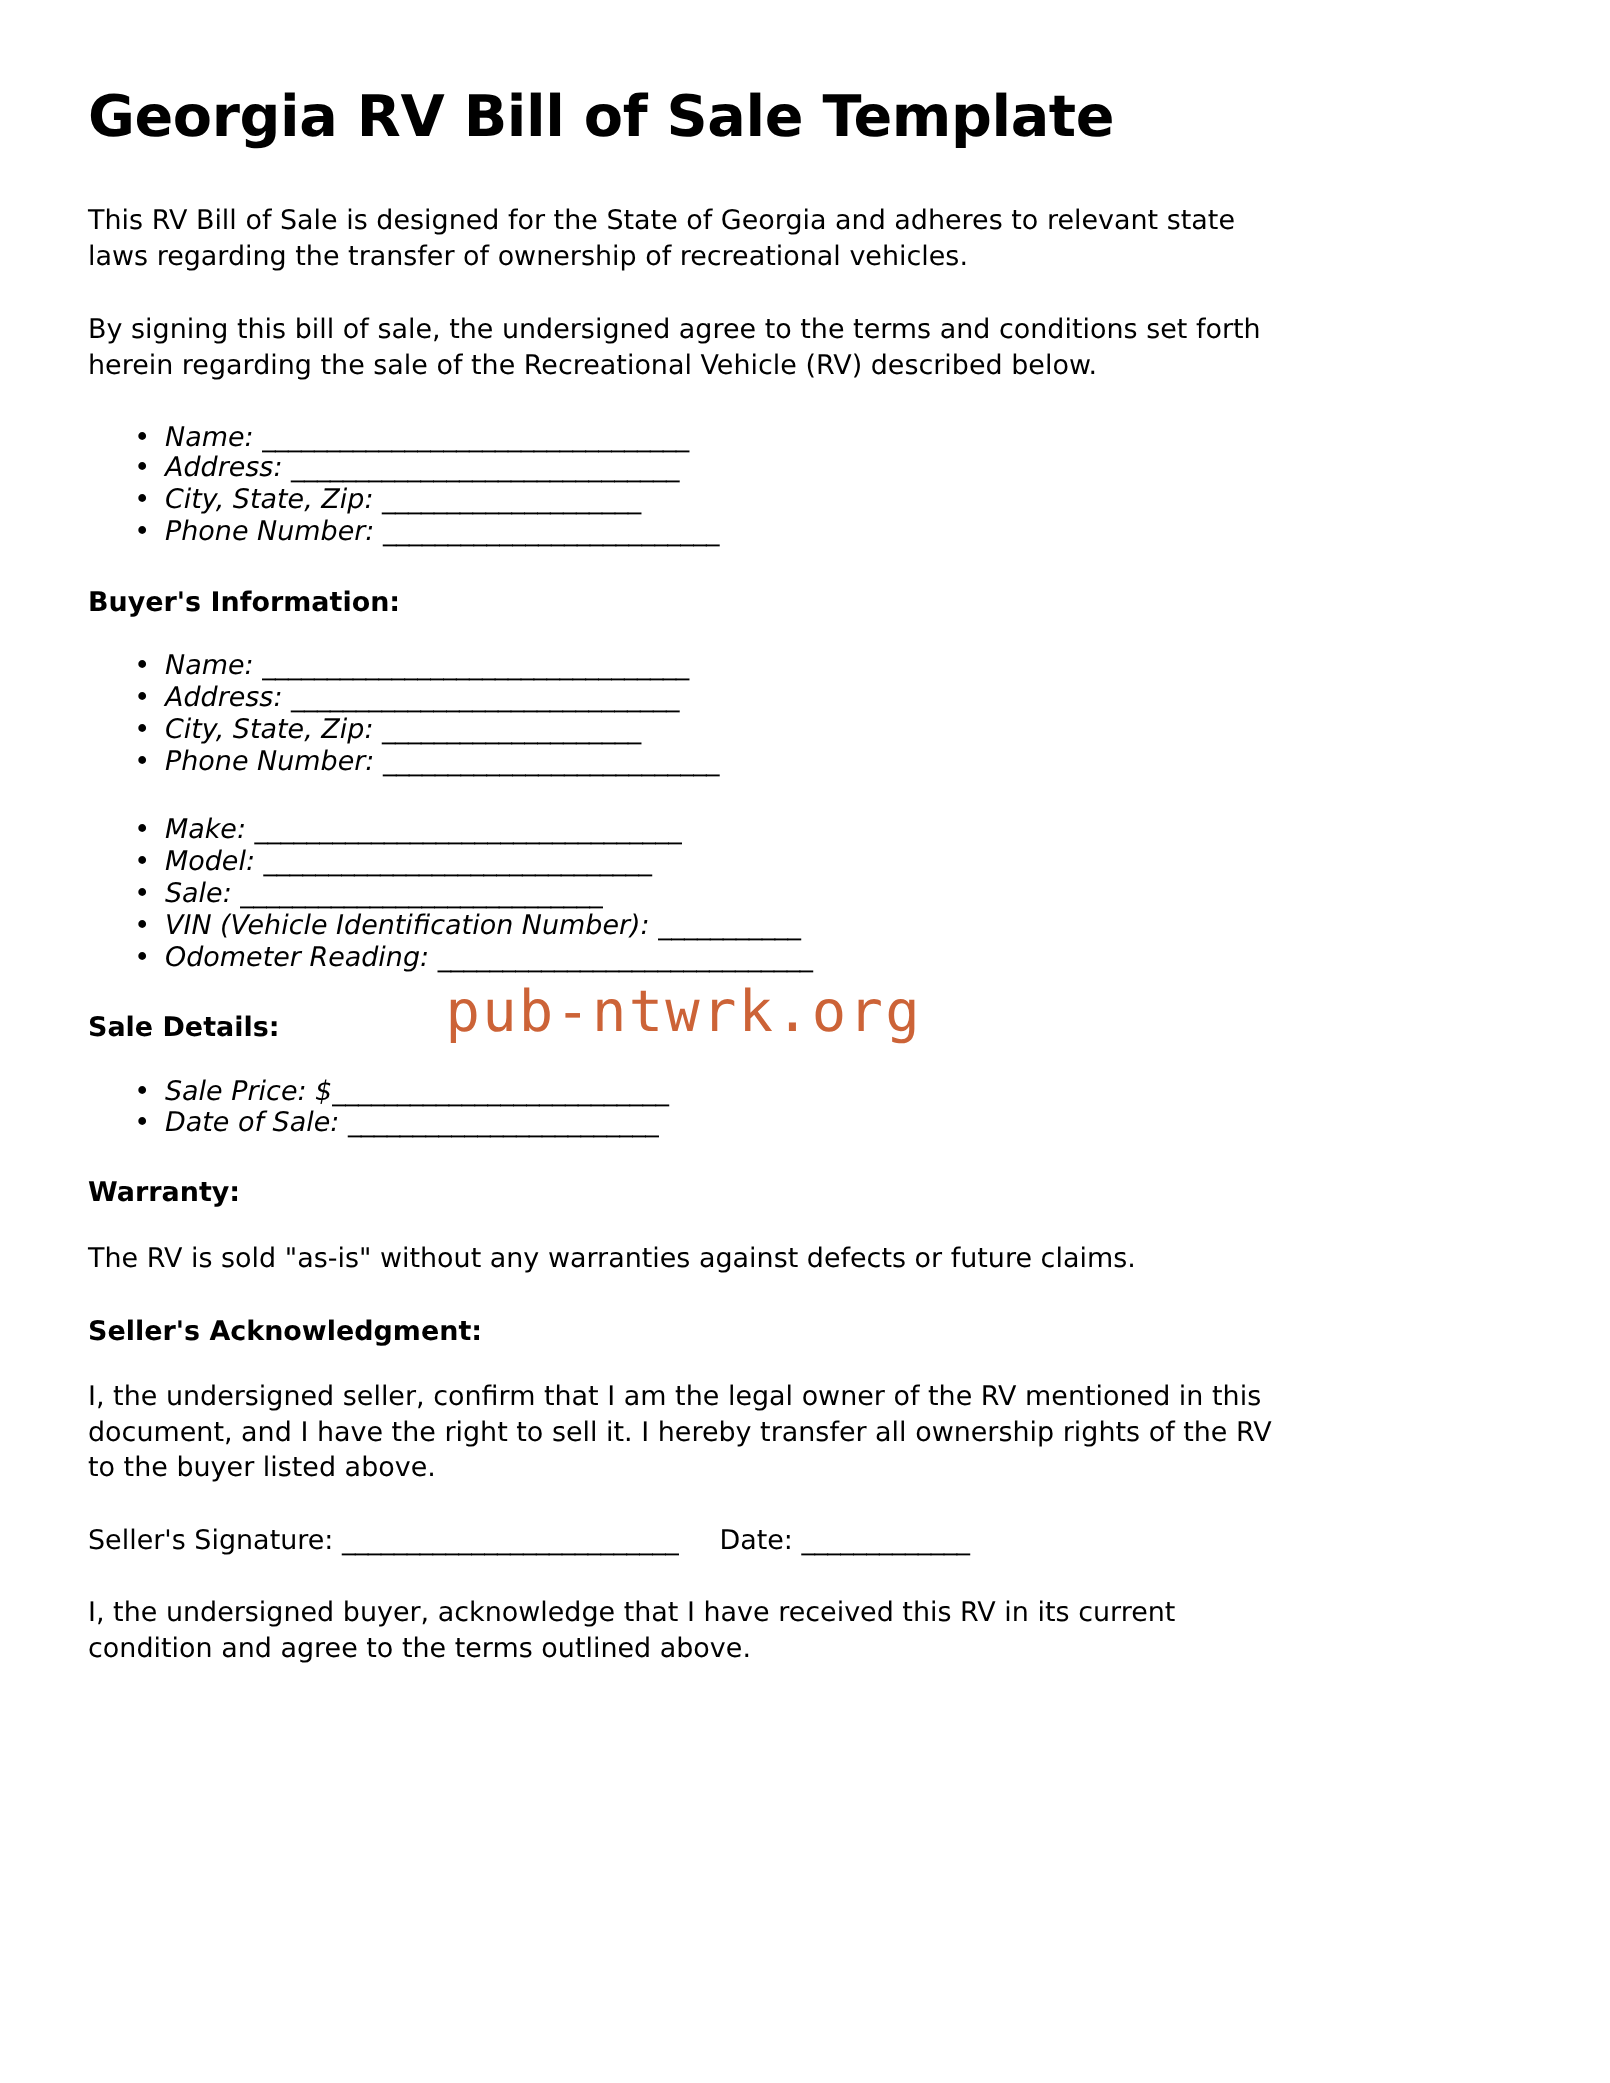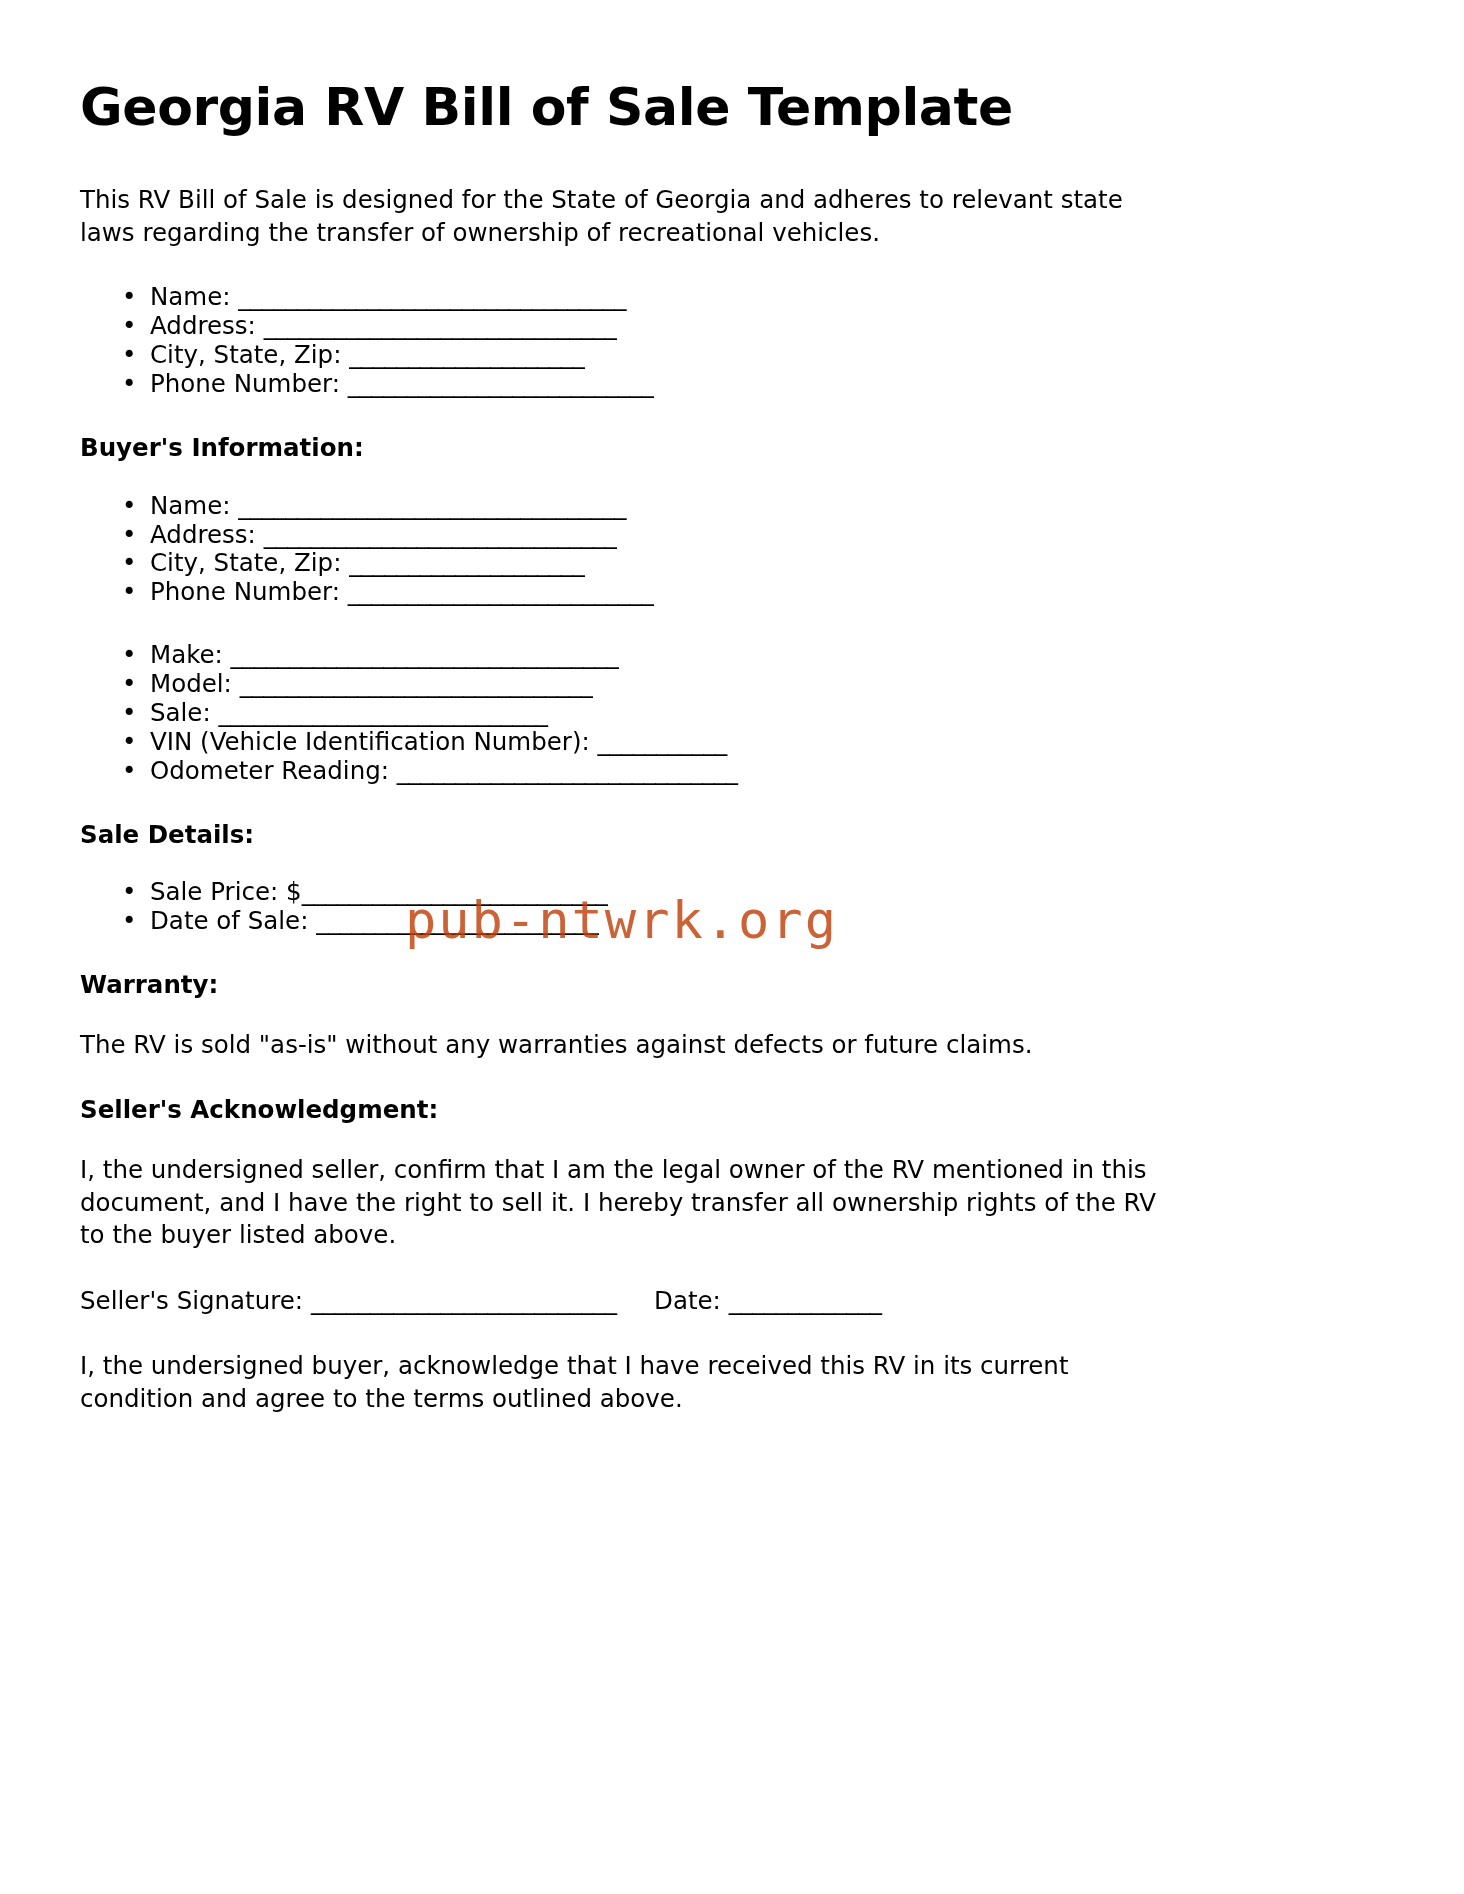--- a/index.html
+++ b/index.html
@@ -44,20 +44,21 @@
     list-style: none;
     margin: 0 0 34px 0;
     padding: 0 0 0 42px;
   }
   ul.field-list li {
     font-size: 24.5px;
     line-height: 1.18;
     position: relative;
     padding-left: 28px;
     white-space: nowrap;
+    font-style: italic;
   }
   ul.field-list li::before {
     content: "\2022";
     position: absolute;
     left: 0;
     top: 0;
     font-size: 24.5px;
     line-height: 1.18;
   }
   .blank {
@@ -88,20 +89,21 @@
   }
 </style>
 </head>
 <body>
 
 <div class="page">
 
   <h1 class="doc-title">Georgia RV Bill of Sale Template</h1>
 
   <p class="para">This RV Bill of Sale is designed for the State of Georgia and adheres to relevant state laws regarding the transfer of ownership of recreational vehicles.</p>
+  <p class="para">By signing this bill of sale, the undersigned agree to the terms and conditions set forth herein regarding the sale of the Recreational Vehicle (RV) described below.</p>
 
   <ul class="field-list">
     <li><span>Name:</span> <span class="blank">_________________________________</span></li>
     <li><span>Address:</span> <span class="blank">______________________________</span></li>
     <li><span>City, State, Zip:</span> <span class="blank">____________________</span></li>
     <li><span>Phone Number:</span> <span class="blank">__________________________</span></li>
   </ul>
 
   <h2 class="section-heading">Buyer's Information:</h2>
   <ul class="field-list">

